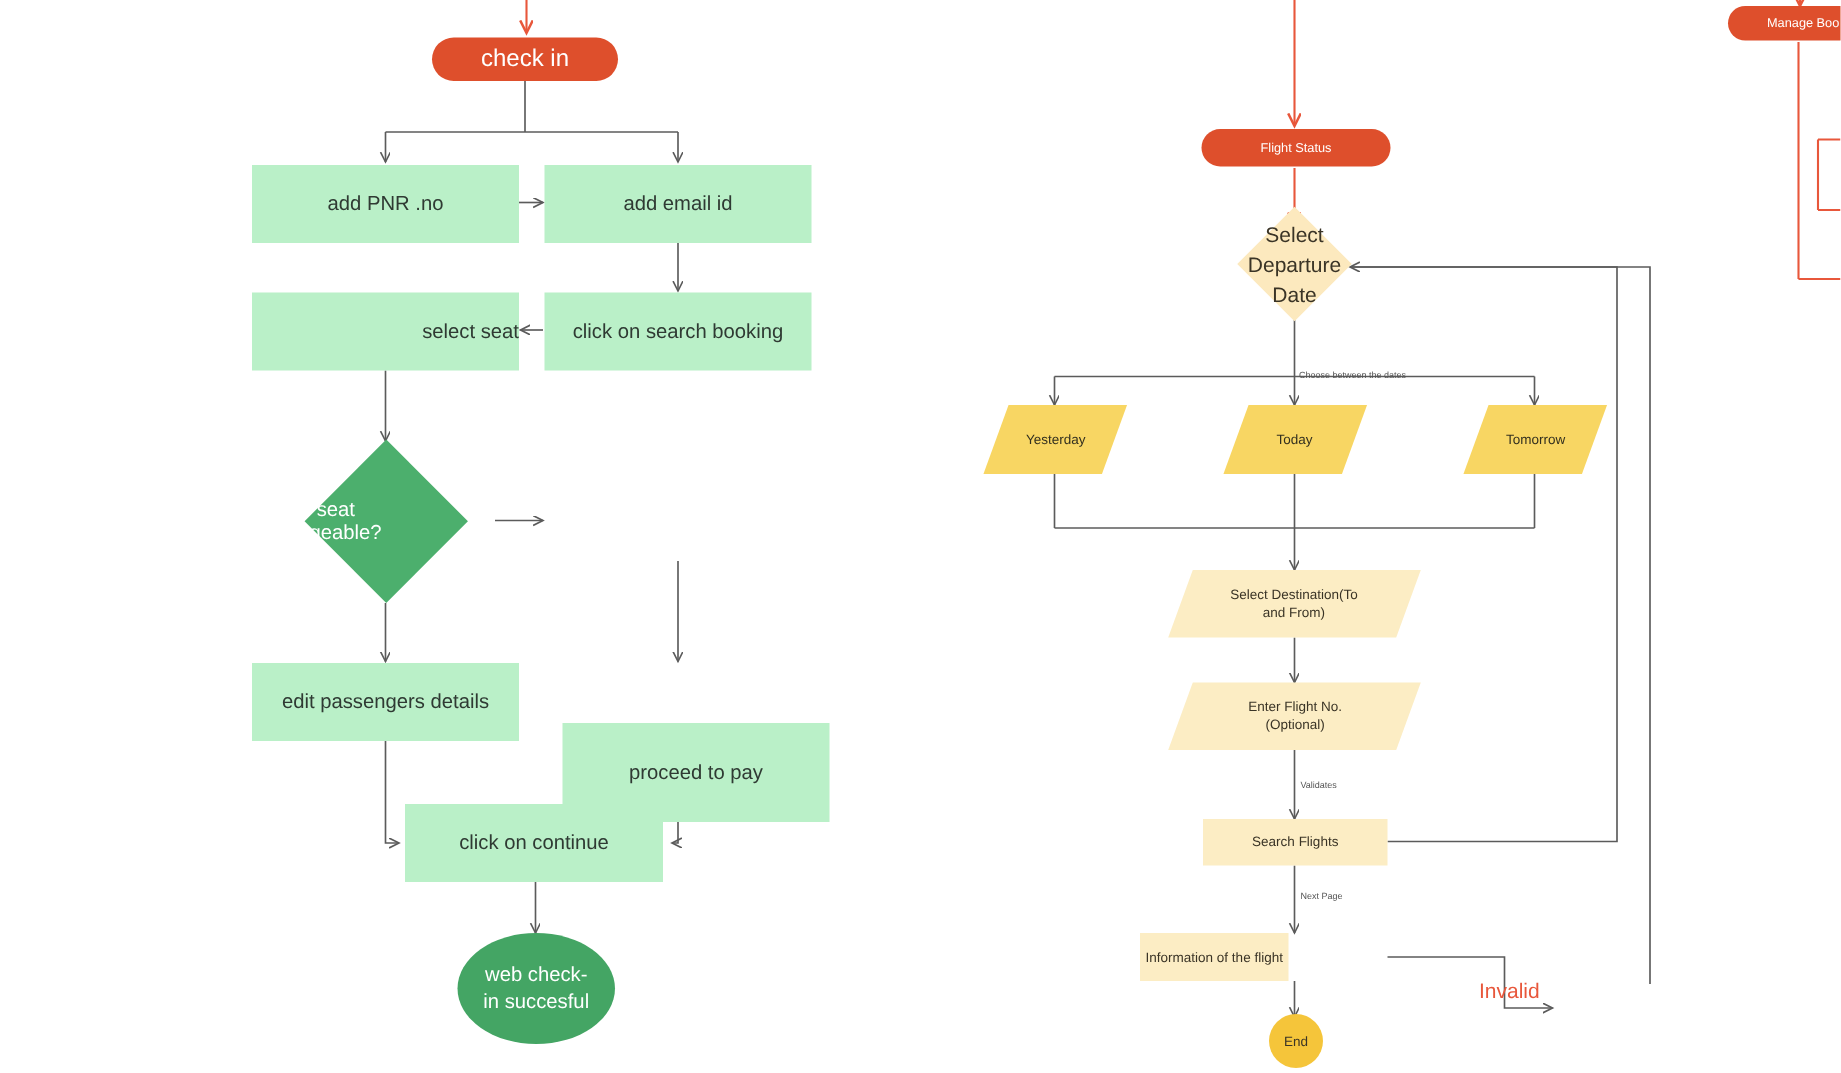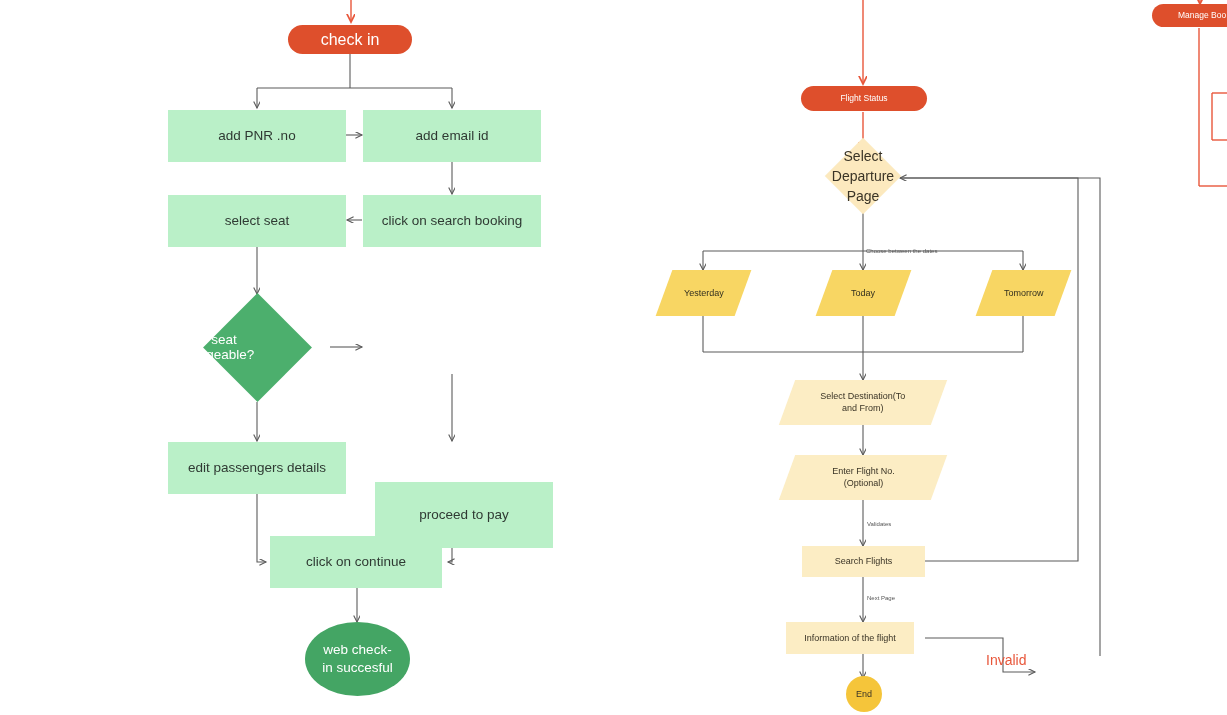--- a/index.html
+++ b/index.html
@@ -132,21 +132,21 @@
   </div>
 
   <div class="node gbox" style="left:168px;top:110px;width:178px;height:52px;">
     <span>add PNR .no</span>
   </div>
 
   <div class="node gbox" style="left:363px;top:110px;width:178px;height:52px;">
     <span>add email id</span>
   </div>
 
-  <div class="node gbox" style="left:168px;top:195px;width:178px;height:52px;">
+  <div class="node gbox" style="left:168px;top:195px;width:178px;height:52px;justify-content:flex-end;">
     <span>select seat</span>
   </div>
 
   <div class="node gbox" style="left:363px;top:195px;width:178px;height:52px;">
     <span>click on search booking</span>
   </div>
 
   <div class="gdiamond-wrap" style="left:219px;top:309px;width:77px;height:77px;">
     <div class="gdiamond-shape"></div>
   </div>
@@ -181,21 +181,21 @@
     <span>Flight Status</span>
   </div>
 
   <div class="ydiamond-wrap" style="left:836px;top:149px;width:54px;height:54px;">
     <div class="ydiamond-shape"></div>
   </div>
   <div class="ydiamond-label" style="left:818px;top:150px;width:90px;height:52px;">
     <div>
       <div>Select</div>
       <div>Departure</div>
-      <div>Page</div>
+      <div>Date</div>
     </div>
   </div>
 
   <div class="node ypara-strong" style="left:664px;top:270px;width:79px;height:46px;">
     <span>Yesterday</span>
   </div>
 
   <div class="node ypara-strong" style="left:824px;top:270px;width:79px;height:46px;">
     <span>Today</span>
   </div>
@@ -215,21 +215,21 @@
     <span>
       <span>Enter Flight No.</span><br>
       <span>(Optional)</span>
     </span>
   </div>
 
   <div class="node ybox" style="left:802px;top:546px;width:123px;height:31px;">
     <span>Search Flights</span>
   </div>
 
-  <div class="node ybox" style="left:786px;top:622px;width:128px;height:32px;">
+  <div class="node ybox" style="left:760px;top:622px;width:99px;height:32px;">
     <span>Information of the flight</span>
   </div>
 
 
   <div class="node ycircle" style="left:846px;top:676px;width:36px;height:36px;">
     <span>End</span>
   </div>
 
   <div class="node pill-sm" style="left:1152px;top:4px;width:110px;height:23px;justify-content:flex-start;padding-left:26px;">
     <span>Manage Boo</span>

